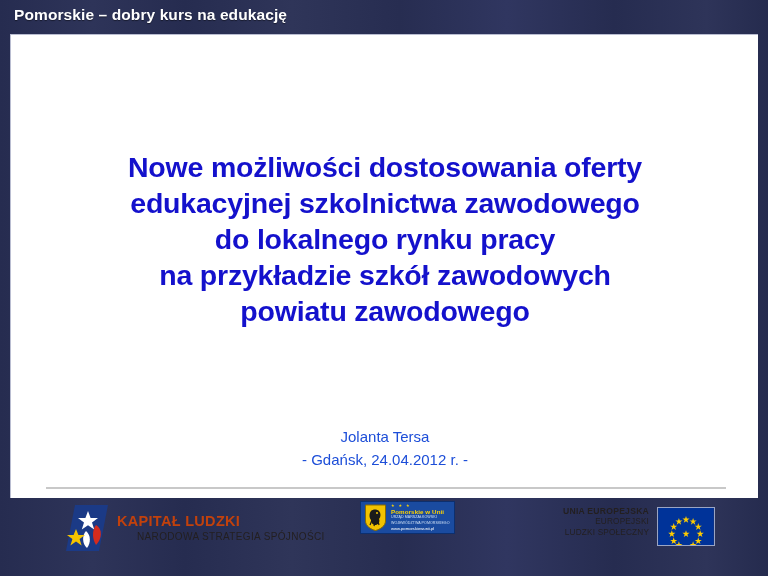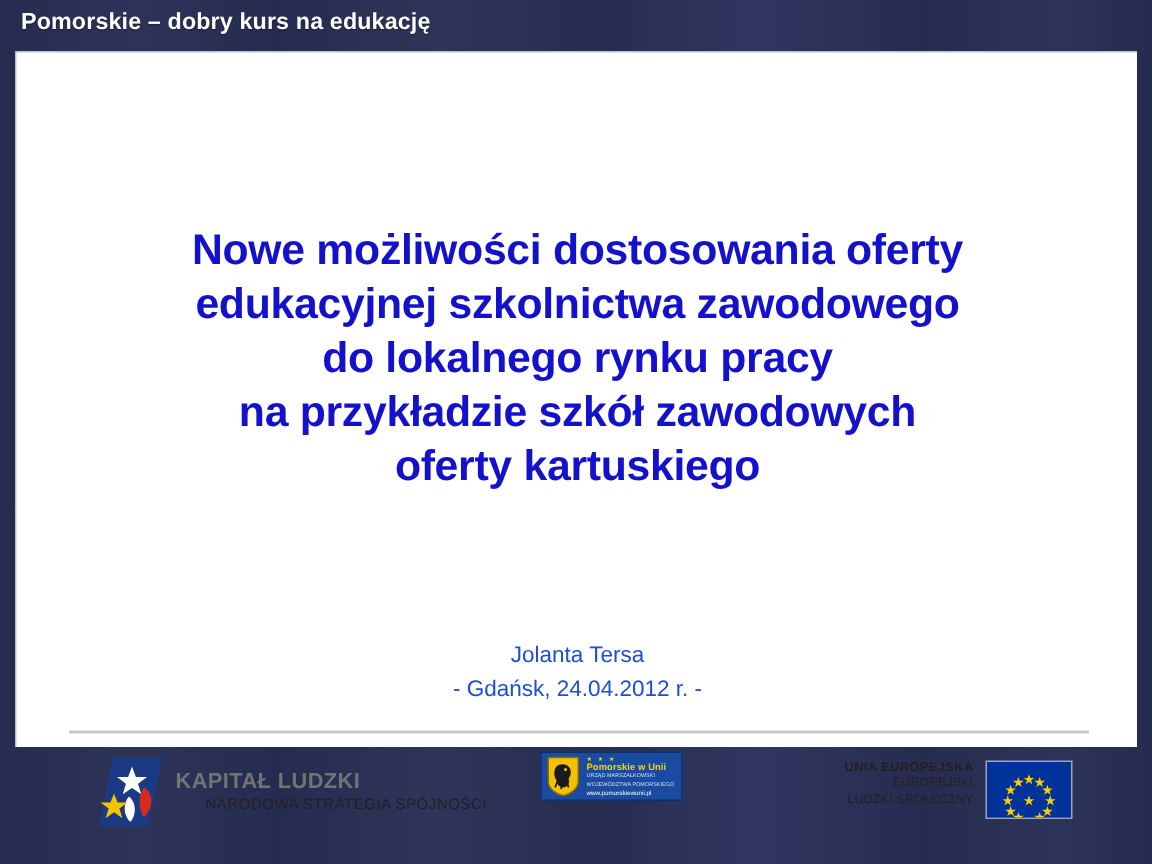--- a/index.html
+++ b/index.html
@@ -114,21 +114,21 @@
   }
   #kl-emblem {
     width: 42px;
     height: 46px;
     margin-right: 9px;
   }
   #kl-text { line-height: 1; }
   #kl-title {
     font-size: 14.5px;
     font-weight: bold;
-    color: #737373;
+    color: #c2410c;
     letter-spacing: 0.3px;
     display: block;
   }
   #kl-sub {
     font-size: 10px;
     color: #231f20;
     letter-spacing: 0.35px;
     display: block;
     margin-top: 3px;
     padding-left: 20px;
@@ -234,21 +234,21 @@
     <div id="header-title">Pomorskie – dobry kurs na edukację</div>
   </div>
 
   <div id="content-panel">
 
     <div id="title-block">
       <span class="tline">Nowe możliwości dostosowania oferty</span>
       <span class="tline">edukacyjnej szkolnictwa zawodowego</span>
       <span class="tline">do lokalnego rynku pracy</span>
       <span class="tline">na przykładzie szkół zawodowych</span>
-      <span class="tline">oferty kartuskiego</span>
+      <span class="tline">powiatu zawodowego</span>
     </div>
 
     <div id="author-block">
       <span class="aline">Jolanta Tersa</span>
       <span class="aline">- Gdańsk, 24.04.2012 r. -</span>
     </div>
 
     <div id="divider"></div>
 
     <div id="footer-logos">

